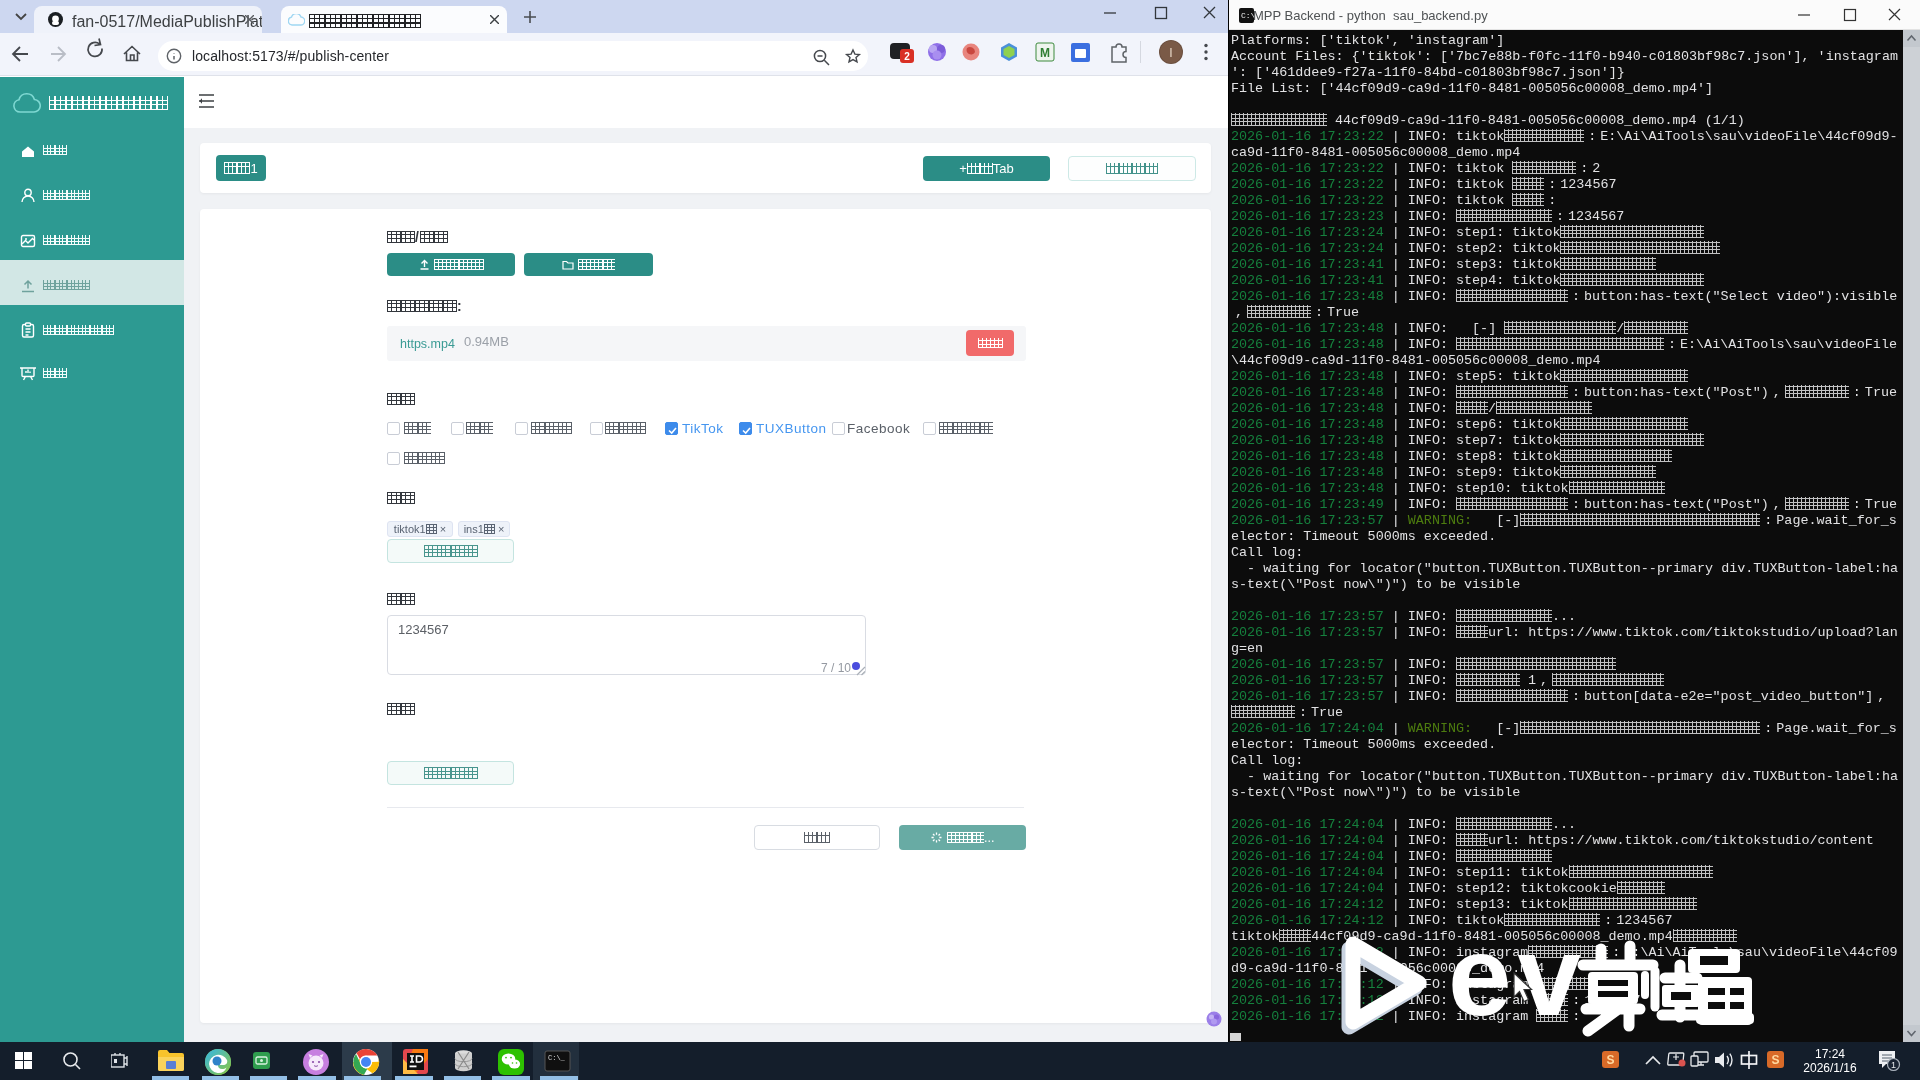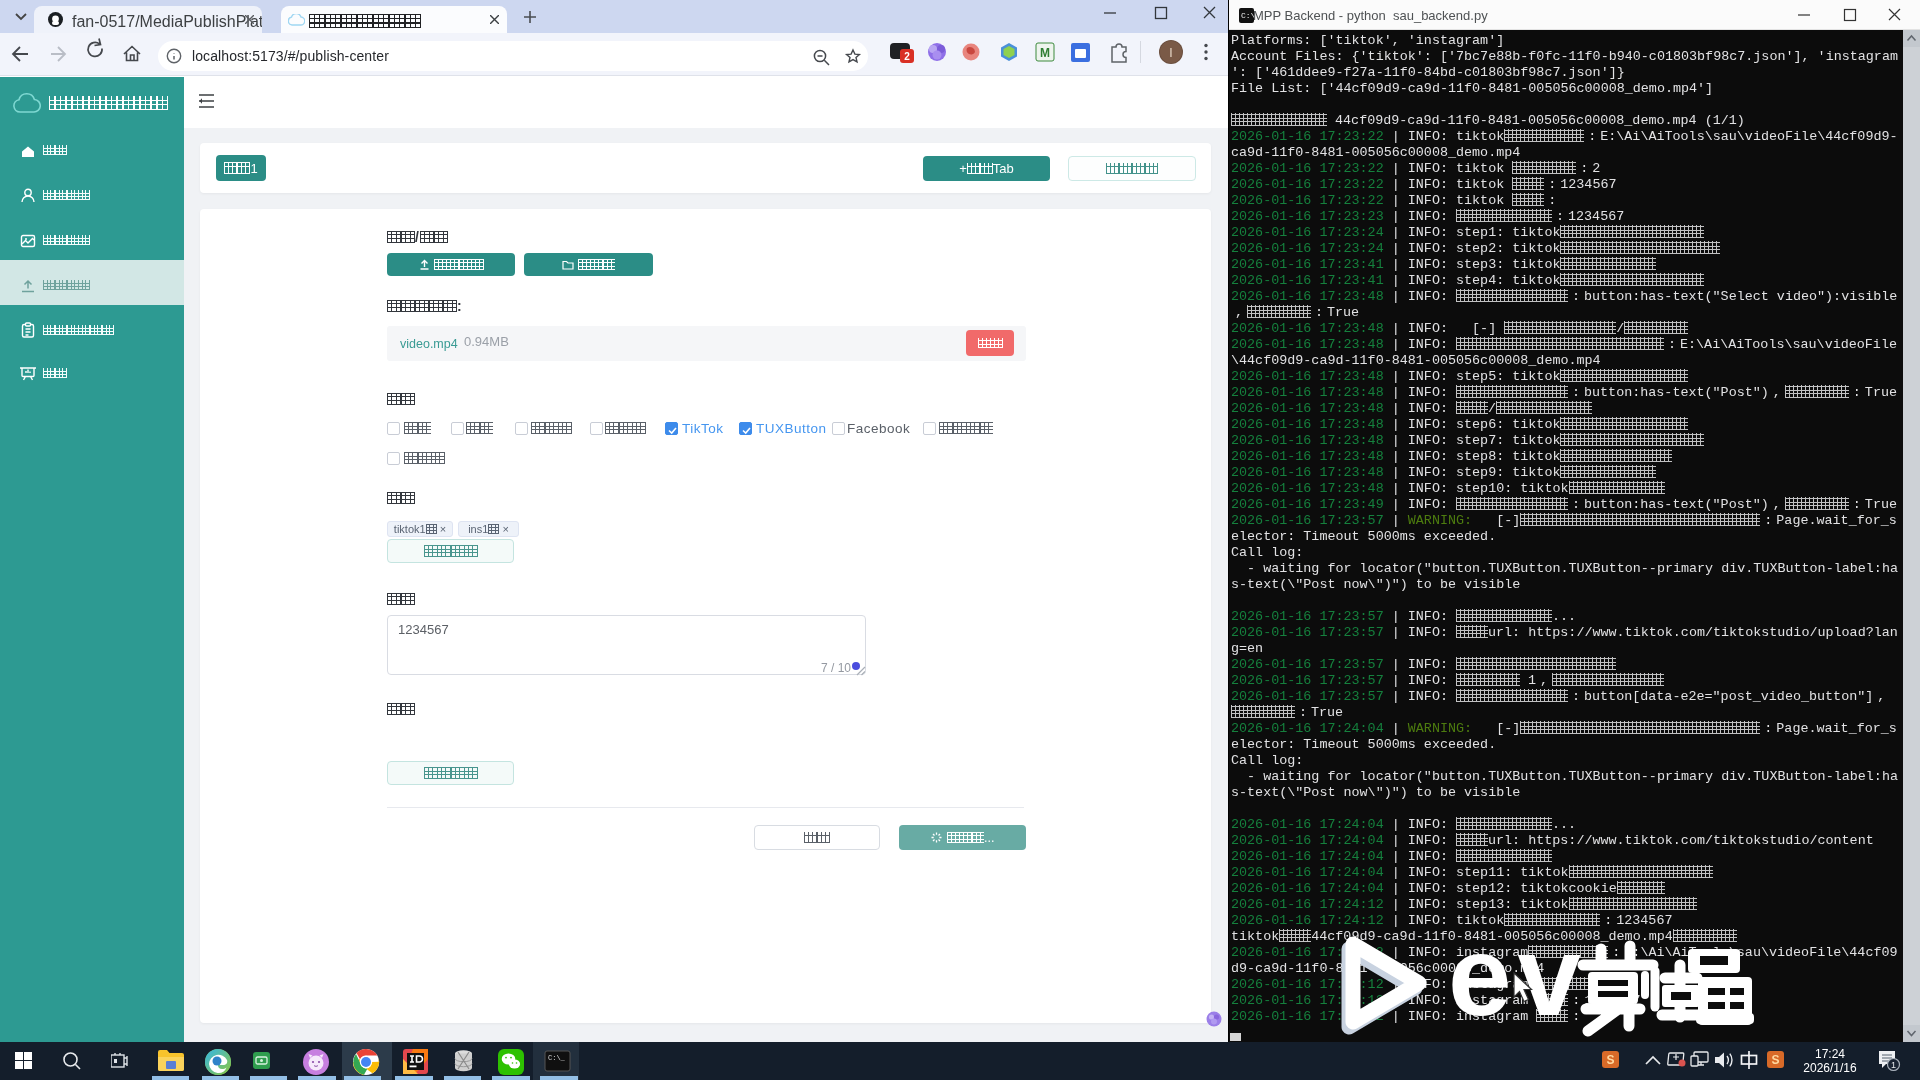--- a/index.html
+++ b/index.html
@@ -192,21 +192,21 @@
 <div class="btn teal a" style="left:524px;top:176px;width:129px;height:23px;font-size:12.5px">
         <svg width="12" height="10" style="margin-right:4px">
           <path d="M1 9 V1.5 H4.5 L6 3 H11 V9 z" stroke="#fff" stroke-width="1.2" fill="none"></path>
         </svg>
         <i></i>
         <i></i>
         <i></i>
       </div>
 <div class="lbl a" style="left:387px;top:221px"><i></i><i></i><i></i><i></i><i></i>:</div>
 <div class="a" style="left:387px;top:249px;width:639px;height:35px;background:#f5f6f8;border-radius:3px"></div>
-<div class="a" style="left:400px;top:260px;font-size:12.5px;color:#3a9b94">video.mp4</div>
+<div class="a" style="left:400px;top:260px;font-size:12.5px;color:#3a9b94">https.mp4</div>
 <div class="a" style="left:464px;top:257px;font-size:13px;color:#9ba0a8">0.94MB</div>
 <div class="btn a" style="left:966px;top:253px;width:48px;height:26px;background:#f16a6a;color:#fff;font-size:12.5px">
         <i></i>
         <i></i>
       </div>
 <div class="lbl a" style="left:387px;top:314px"><i></i><i></i></div>
 <div class="ck a" style="left:387px;top:345px"></div>
 <div class="cl a" style="left:404px;top:344px"><i></i><i></i></div>
 <div class="ck a" style="left:451px;top:345px"></div>
 <div class="cl a" style="left:466px;top:344px"><i></i><i></i></div>
@@ -223,21 +223,21 @@
         </svg></div>
 <div class="cl cb a" style="left:756px;top:344px">TUXButton</div>
 <div class="ck a" style="left:832px;top:345px"></div>
 <div class="cl a" style="left:847px;top:344px">Facebook</div>
 <div class="ck a" style="left:923px;top:345px"></div>
 <div class="cl a" style="left:939px;top:344px"><i></i><i></i><i></i><i></i></div>
 <div class="ck a" style="left:387px;top:375px"></div>
 <div class="cl a" style="left:404px;top:374px"><i></i><i></i><i></i></div>
 <div class="lbl a" style="left:387px;top:413px"><i></i><i></i></div>
 <div class="a" style="left:387px;top:444px;width:66px;height:16px;background:#eef2f9;border:1px solid #dee4f2;border-radius:3px;font-size:11px;color:#5a6473;line-height:15px;text-align:center">tiktok1<i style="font-size:11px"></i> ×</div>
-<div class="a" style="left:458px;top:444px;width:61px;height:16px;background:#eef2f9;border:1px solid #dee4f2;border-radius:3px;font-size:11px;color:#5a6473;line-height:15px;text-align:center">ins1<i style="font-size:11px"></i> ×</div>
+<div class="a" style="left:458px;top:444px;width:52px;height:16px;background:#eef2f9;border:1px solid #dee4f2;border-radius:3px;font-size:11px;color:#5a6473;line-height:15px;text-align:center">ins1<i style="font-size:11px"></i> ×</div>
 <div class="btn lite a" style="left:387px;top:462px;width:127px;height:24px;font-size:13.5px">
         <i></i>
         <i></i>
         <i></i>
         <i></i>
       </div>
 <div class="lbl a" style="left:387px;top:514px"><i></i><i></i></div>
 <div class="a" style="left:387px;top:538px;width:479px;height:60px;background:#fff;border:1px solid #d9dce3;border-radius:4px"></div>
 <div class="a" style="left:398px;top:545px;font-size:13px;color:#5c6066">1234567</div>
 

